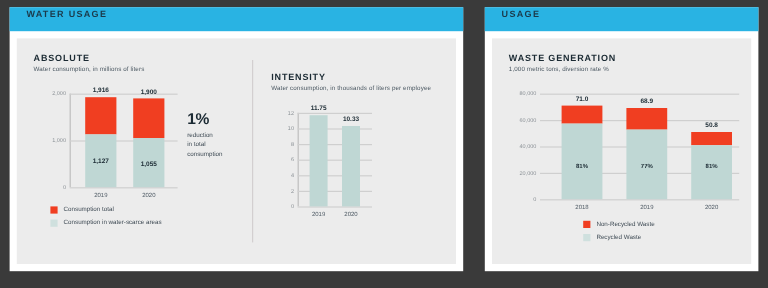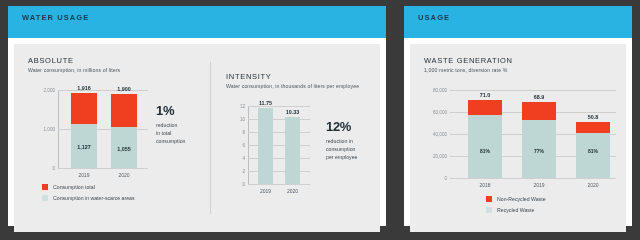--- a/index.html
+++ b/index.html
@@ -11,41 +11,41 @@
   }
   .stage{position:relative;width:640px;height:232px;}
 
   .card{position:absolute;background:#ffffff;}
   .card-water{left:8px;top:6px;width:378px;height:220px;}
   .card-waste{left:404px;top:6px;width:228px;height:220px;}
 
   .card-header{
     background:#29b3e3;
     height:20px;
-    display:flex;align-items:flex-end;
-    padding:16px 14px;
+    display:flex;align-items:flex-start;
+    padding:1px 14px;
     box-sizing:border-box;
   }
   .card-header .htitle{
     color:#1b3a4b;
     font-size:7.5px;
     font-weight:bold;
     letter-spacing:1.1px;
   }
   .card-body{
     background:#ececec;
     margin:6px;
     height:calc(100% - 32px);
     box-sizing:border-box;
     position:relative;
   }
 
   
   .sec-title{
-    font-size:7.5px;font-weight:normal;color:#1b2a33;letter-spacing:.7px;
+    font-size:7.5px;font-weight:bold;color:#1b2a33;letter-spacing:.7px;
   }
   .sec-sub{
     font-size:5.2px;color:#4b5862;margin-top:1.5px;letter-spacing:.1px;
   }
 
   
   .panel-abs{position:absolute;left:14px;top:12px;width:168px;height:178px;}
   .vdiv{position:absolute;left:196px;top:18px;width:1px;height:152px;background:#d3cfd0;}
   .panel-int{position:absolute;left:212px;top:28px;width:150px;height:178px;}
 
@@ -182,24 +182,20 @@
           <div class="bar" style="left:10px;width:15px;height:76.4px;background:#bfd7d4;">
             <div class="bar-top-label" style="top:-8px;">11.75</div>
             <div class="xtick">2019</div>
           </div>
           <div class="bar" style="left:37px;width:15px;height:67.1px;background:#bfd7d4;">
             <div class="bar-top-label" style="top:-8px;">10.33</div>
             <div class="xtick">2020</div>
           </div>
         </div>
 
-        <div class="callout" style="left:100px;top:48px;width:54px;">
-          <div class="big">12%</div>
-          <div class="small">reduction in<br>consumption<br>per employee</div>
-        </div>
       </div>
 
     </div>
   </div>
 
   <div class="card card-waste">
     <div class="card-header">
       <span class="htitle">USAGE</span>
     </div>
     <div class="card-body">

